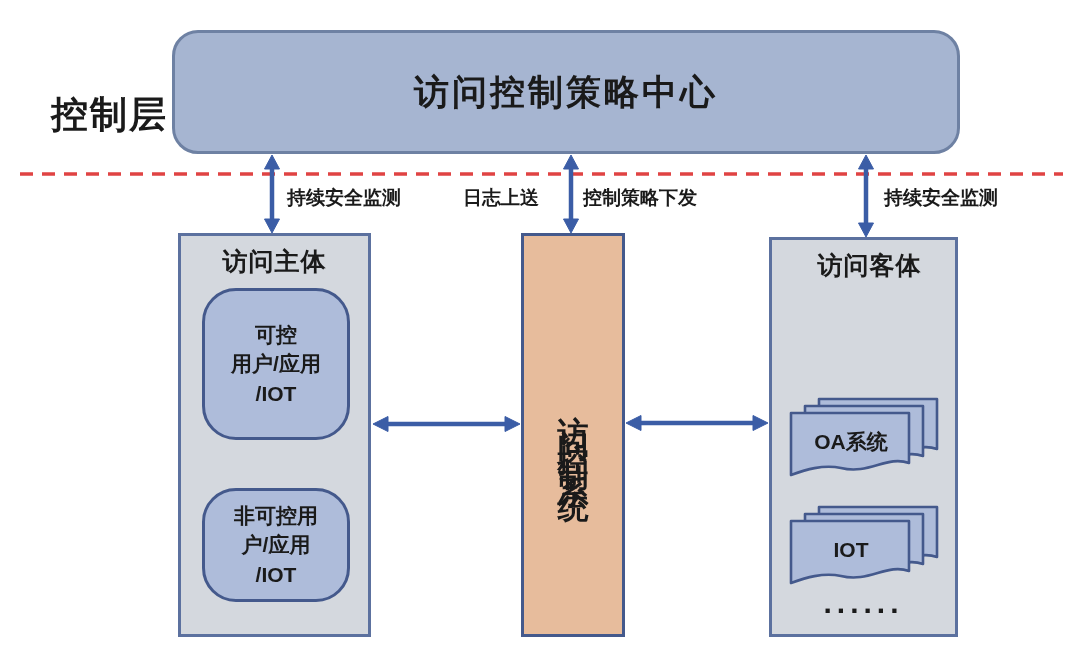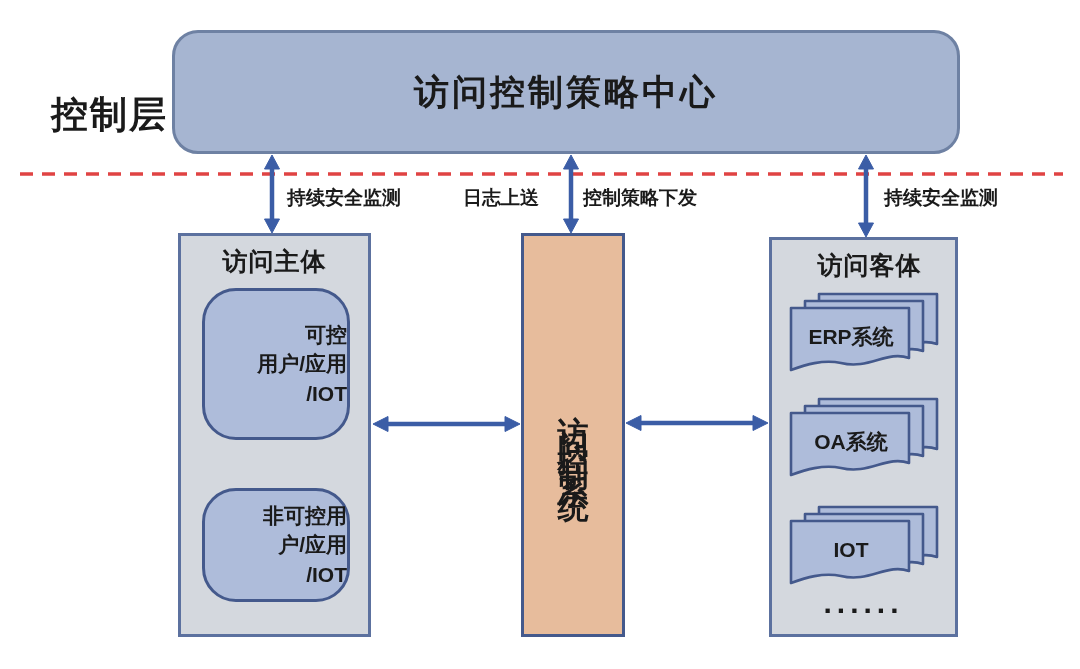--- a/index.html
+++ b/index.html
@@ -30,21 +30,21 @@
   .panel.left{left:178px;top:233px;width:193px;height:404px;}
   .panel.right{left:769px;top:237px;width:189px;height:400px;padding-left:12px;}
   .panel-title{
     text-align:center;font-size:25px;font-weight:bold;margin-top:9px;letter-spacing:1px;
   }
   .subject-box{
     position:absolute;left:21px;width:148px;
     background:var(--inner-blue,#aebcda);
     border:3px solid var(--border-blue,#44598c);
     border-radius:34px;box-sizing:border-box;
-    display:flex;flex-direction:column;align-items:flex-end;justify-content:center;
+    display:flex;flex-direction:column;align-items:center;justify-content:center;
     font-size:21px;font-weight:bold;line-height:1.4;text-align:center;
   }
   .subject-box.first{top:52px;height:152px;}
   .subject-box.second{top:252px;height:114px;}
   .center-box{
     position:absolute;left:521px;top:233px;width:104px;height:404px;
     background:var(--orange-box,#e7bc9c);
     border:3px solid var(--border-blue,#44598c);box-sizing:border-box;
     display:flex;align-items:center;justify-content:center;
   }
@@ -98,30 +98,20 @@
     </div>
   </div>
 
   <div class="center-box">
     <span class="vtext">访问控制系统</span>
   </div>
 
   <div class="panel right">
     <div class="panel-title">访问客体</div>
 
-    <div class="doc-stack s0">
-      <svg width="152" height="84" viewBox="0 0 152 84">
-        <g fill="var(--inner-blue,#aebcda)" stroke="var(--border-blue,#44598c)" stroke-width="2.6" stroke-linejoin="round">
-          <path transform="translate(30,2)" d="M0,0 h118 v50 c-22,-8 -40,12 -68,5 c-18,-4 -36,2 -50,7 z"></path>
-          <path transform="translate(16,9)" d="M0,0 h118 v50 c-22,-8 -40,12 -68,5 c-18,-4 -36,2 -50,7 z"></path>
-          <path transform="translate(2,16)" d="M0,0 h118 v50 c-22,-8 -40,12 -68,5 c-18,-4 -36,2 -50,7 z"></path>
-        </g>
-      </svg>
-      <div class="doc-label">ERP系统</div>
-    </div>
 
     <div class="doc-stack s2">
       <svg width="152" height="84" viewBox="0 0 152 84">
         <g fill="var(--inner-blue,#aebcda)" stroke="var(--border-blue,#44598c)" stroke-width="2.6" stroke-linejoin="round">
           <path transform="translate(30,2)" d="M0,0 h118 v50 c-22,-8 -40,12 -68,5 c-18,-4 -36,2 -50,7 z"></path>
           <path transform="translate(16,9)" d="M0,0 h118 v50 c-22,-8 -40,12 -68,5 c-18,-4 -36,2 -50,7 z"></path>
           <path transform="translate(2,16)" d="M0,0 h118 v50 c-22,-8 -40,12 -68,5 c-18,-4 -36,2 -50,7 z"></path>
         </g>
       </svg>
       <div class="doc-label">IOT</div>

